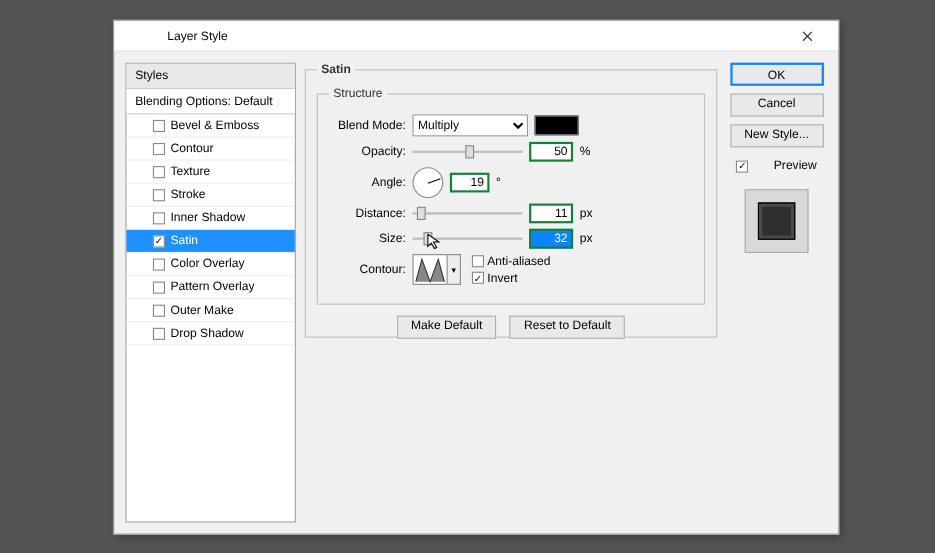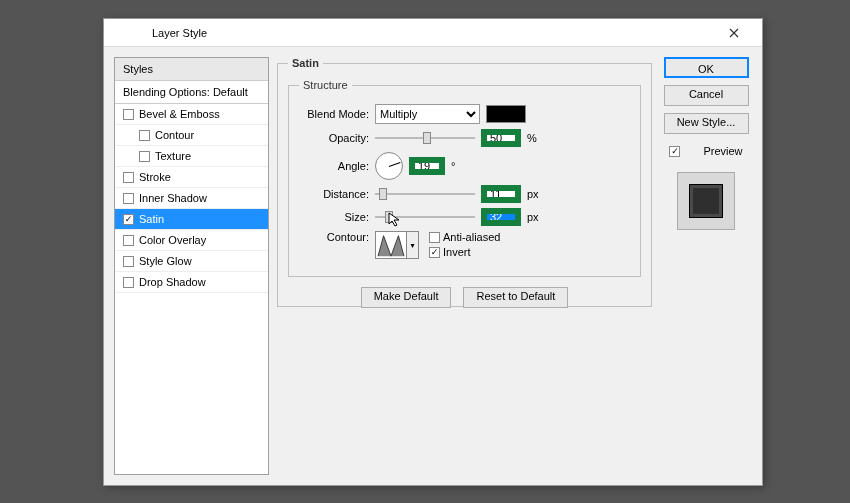--- a/index.html
+++ b/index.html
@@ -6,38 +6,38 @@
   body { margin: 0; background: #545454; width: 850px; height: 503px; position: relative; }
   .dialog { position: absolute; left: 103px; top: 18px; width: 660px; height: 468px; background: #f0f0f0; border: 1px solid #999; box-shadow: 2px 2px 8px rgba(0,0,0,0.3); }
   .titlebar { height: 28px; background: #fff; border-bottom: 1px solid #ddd; display: flex; align-items: center; padding: 0 8px; }
   .titlebar .title { flex: 1; color: #000; padding-left: 40px; }
   .closebtn { width: 40px; height: 28px; display: flex; align-items: center; justify-content: center; cursor: pointer; }
   .closebtn svg { width: 10px; height: 10px; }
   .content { display: flex; padding: 10px; gap: 8px; height: calc(100% - 28px); }
   .styles-col { width: 155px; border: 1px solid #a0a0a0; background: #fff; display: flex; flex-direction: column; }
   .styles-header { background: #e8e8e8; border-bottom: 1px solid #ccc; padding: 5px 8px; }
   .styles-blend { border-bottom: 1px solid #ccc; padding: 5px 8px; background:#fff; }
-  .style-item { padding: 4px 8px; display: flex; align-items: center; gap: 5px; border-bottom: 1px solid #eee; cursor: pointer; }
+  .style-item { padding: 4px 24px; display: flex; align-items: center; gap: 5px; border-bottom: 1px solid #eee; cursor: pointer; }
   .style-item.indent { padding-left: 24px; }
   .style-item.selected { background: #1e90ff; color: #fff; }
   .chk { width: 11px; height: 11px; border: 1px solid #888; background: #fff; display: inline-flex; align-items: center; justify-content: center; }
   .chk.checked::after { content: "✓"; font-size: 9px; color: #000; line-height: 1; }
   .style-item.selected .chk { background:#fff; }
   .style-item.selected .chk.checked::after { color:#000; }
   .main-col { flex: 1; position: relative; }
   fieldset.outer { border: 1px solid #bfbfbf; margin: 0; padding: 10px 10px 10px 10px; height: 250px; position: relative; }
   fieldset.outer > legend { padding: 0 4px; font-weight: bold; color:#333; }
   fieldset.inner { border: 1px solid #bfbfbf; margin: 0; padding: 8px 10px 12px 10px; }
   fieldset.inner > legend { padding: 0 4px; font-weight: normal; color:#333; }
   .row { display: flex; align-items: center; margin: 5px 0; gap: 6px; }
   .lbl { width: 70px; text-align: right; }
   .slider { flex: 0 0 100px; height: 14px; position: relative; }
   .slider-track { position: absolute; top: 6px; left: 0; right: 0; height: 2px; background: #bbb; }
   .slider-thumb { position: absolute; top: 1px; width: 8px; height: 12px; background: #ddd; border: 1px solid #888; }
-  .numbox { width: 40px; height: 18px; border: 6px solid #15803d; background: #fff; padding: 1px 3px; text-align: left; }
+  .numbox { width: 40px; height: 18px; border: 2px solid #15803d; background: #fff; padding: 1px 3px; text-align: right; }
   .numbox.sel { background: #0a84ff; color: #fff; }
   .unit { width: 18px; }
   select.blendmode { width: 105px; height: 20px; border: 1px solid #999; background: #fff; }
   .swatch { width: 40px; height: 18px; background: #000; border: 1px solid #888; }
   .angle-dial { width: 28px; height: 28px; border: 1px solid #888; border-radius: 50%; background: #fff; position: relative; }
   .angle-dial::after { content: ""; position: absolute; left: 50%; top: 50%; width: 12px; height: 1px; background: #000; transform-origin: left center; transform: rotate(-19deg); }
   .contour-pic { width: 32px; height: 28px; border: 1px solid #888; background: #fff; display:inline-flex; align-items:center; justify-content:center; position:relative; }
   .contour-pic svg { width:100%; height:100%; }
   .contour-dd { width: 12px; height: 28px; border: 1px solid #888; border-left: none; background: #eee; display:inline-flex; align-items:center; justify-content:center; font-size:8px; }
   .chk2 { width: 11px; height: 11px; border: 1px solid #888; background: #fff; display: inline-flex; align-items:center; justify-content:center; margin-right:3px; }
@@ -93,21 +93,25 @@
           <div class="style-item selected">
             <span class="chk checked"></span>
             <span>Satin</span>
           </div>
           <div class="style-item">
             <span class="chk"></span>
             <span>Color Overlay</span>
           </div>
           <div class="style-item">
             <span class="chk"></span>
-            <span>Style Glow</span>
+            <span>Pattern Overlay</span>
+          </div>
+          <div class="style-item">
+            <span class="chk"></span>
+            <span>Outer Make</span>
           </div>
           <div class="style-item">
             <span class="chk"></span>
             <span>Drop Shadow</span>
           </div>
         </div>
     </div>
 
     <div class="main-col">
       <fieldset class="outer">
@@ -156,21 +160,21 @@
               <div class="slider-track"></div>
                 <div class="slider-thumb" style="left:10px"></div>
             </div>
             <input class="numbox sel" value="32" style="">
             <span class="unit">px</span>
             <svg class="cursor" style="left:88px; top:3px" viewBox="0 0 16 16">
                 <path d="M2 2 L2 13 L5 10 L8 15 L10 14 L7 9 L12 9 Z" fill="#fff" stroke="#000" stroke-width="1"></path>
               </svg>
           </div>
 
-          <div class="row" style="align-items:flex-start">
+          <div class="row" style="align-items:center">
             <span class="lbl">Contour:</span>
             <span style="display:inline-flex">
               <span class="contour-pic">
                 <svg viewBox="0 0 32 28">
                     <polyline points="2,26 8,4 16,26 24,4 30,26" fill="#888" stroke="#333" stroke-width="1"></polyline>
                   </svg>
               </span>
               <span class="contour-dd">▾</span>
             </span>
             <div style="display:flex; flex-direction:column; gap:3px; margin-left:4px">

